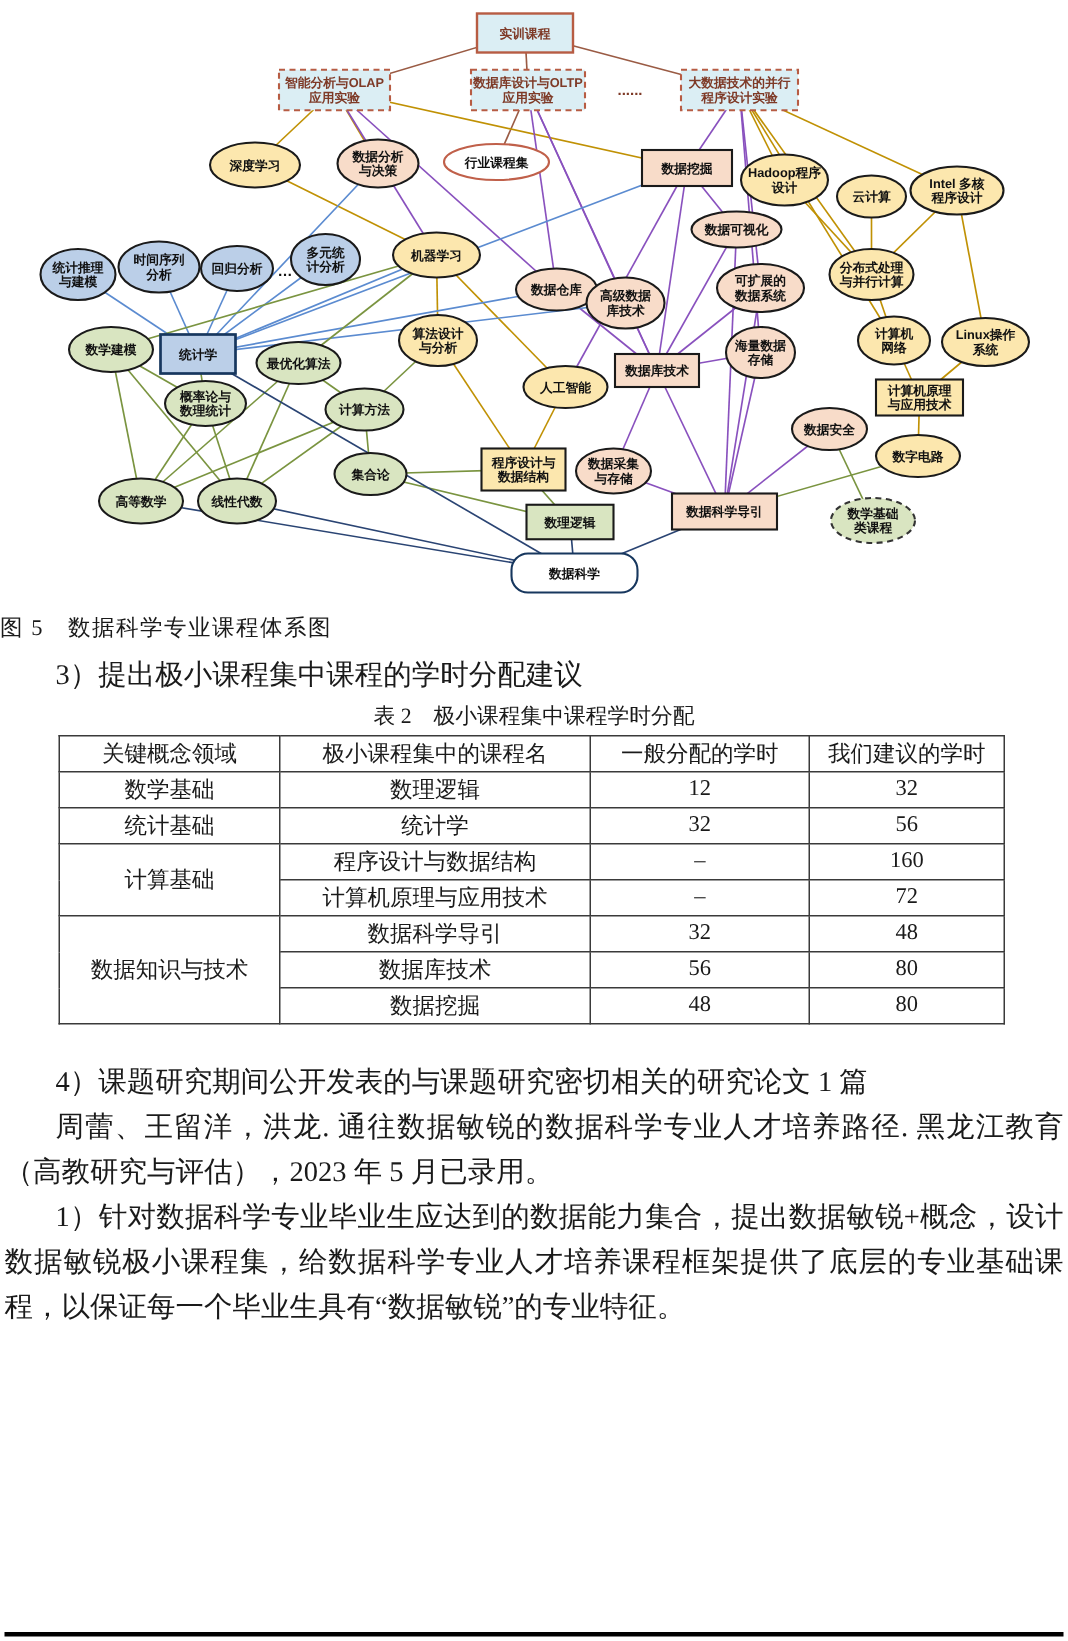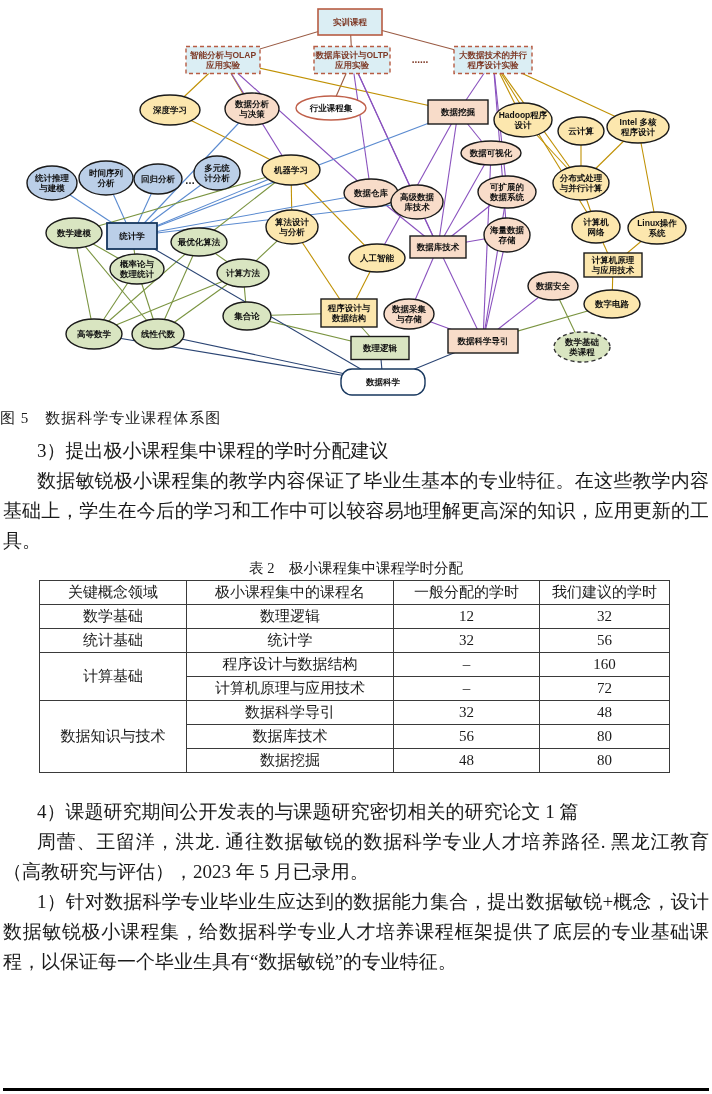--- a/index.html
+++ b/index.html
@@ -304,21 +304,20 @@
     <g>
       <rect x="341" y="369" width="84" height="26" rx="11" fill="#FFFFFF" stroke="#17375E" stroke-width="1.4"></rect>
       <text text-anchor="middle" fill="#111" font-size="8.5" font-weight="bold"><tspan x="383" y="385">数据科学</tspan></text>
     </g>
   </svg>
 
 <div id="fig-caption">图 5　数据科学专业课程体系图</div>
 
 <div id="textflow">
   <p class="para">3）提出极小课程集中课程的学时分配建议</p>
-  <p class="para">数据敏锐极小课程集的教学内容保证了毕业生基本的专业特征。在这些教学内容基础上，学生在今后的学习和工作中可以较容易地理解更高深的知识，应用更新的工具。</p>
 
   <div id="tbl-caption">表 2　极小课程集中课程学时分配</div>
 
   <table>
     <colgroup>
         <col class="c1">
         <col class="c2">
         <col class="c3">
         <col class="c4">
       </colgroup>

